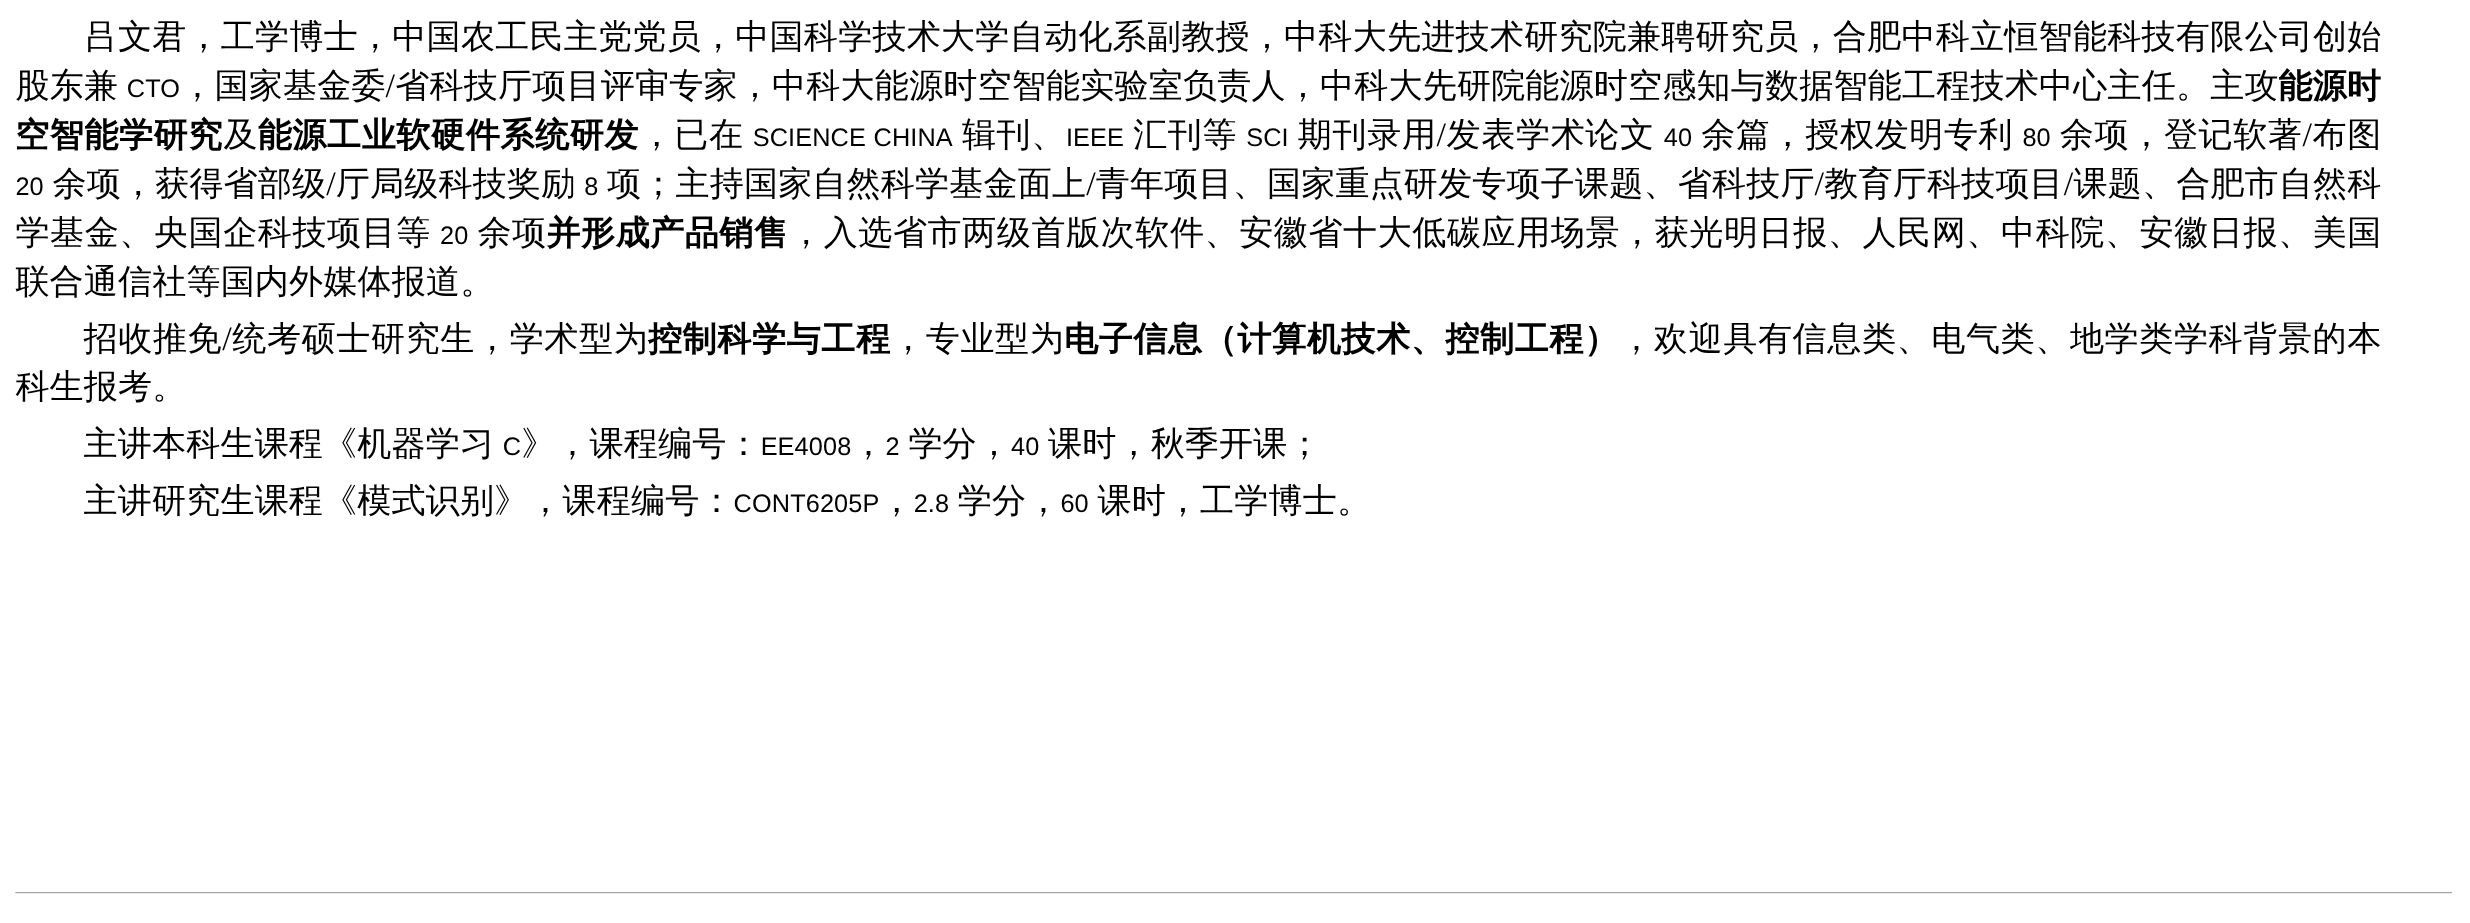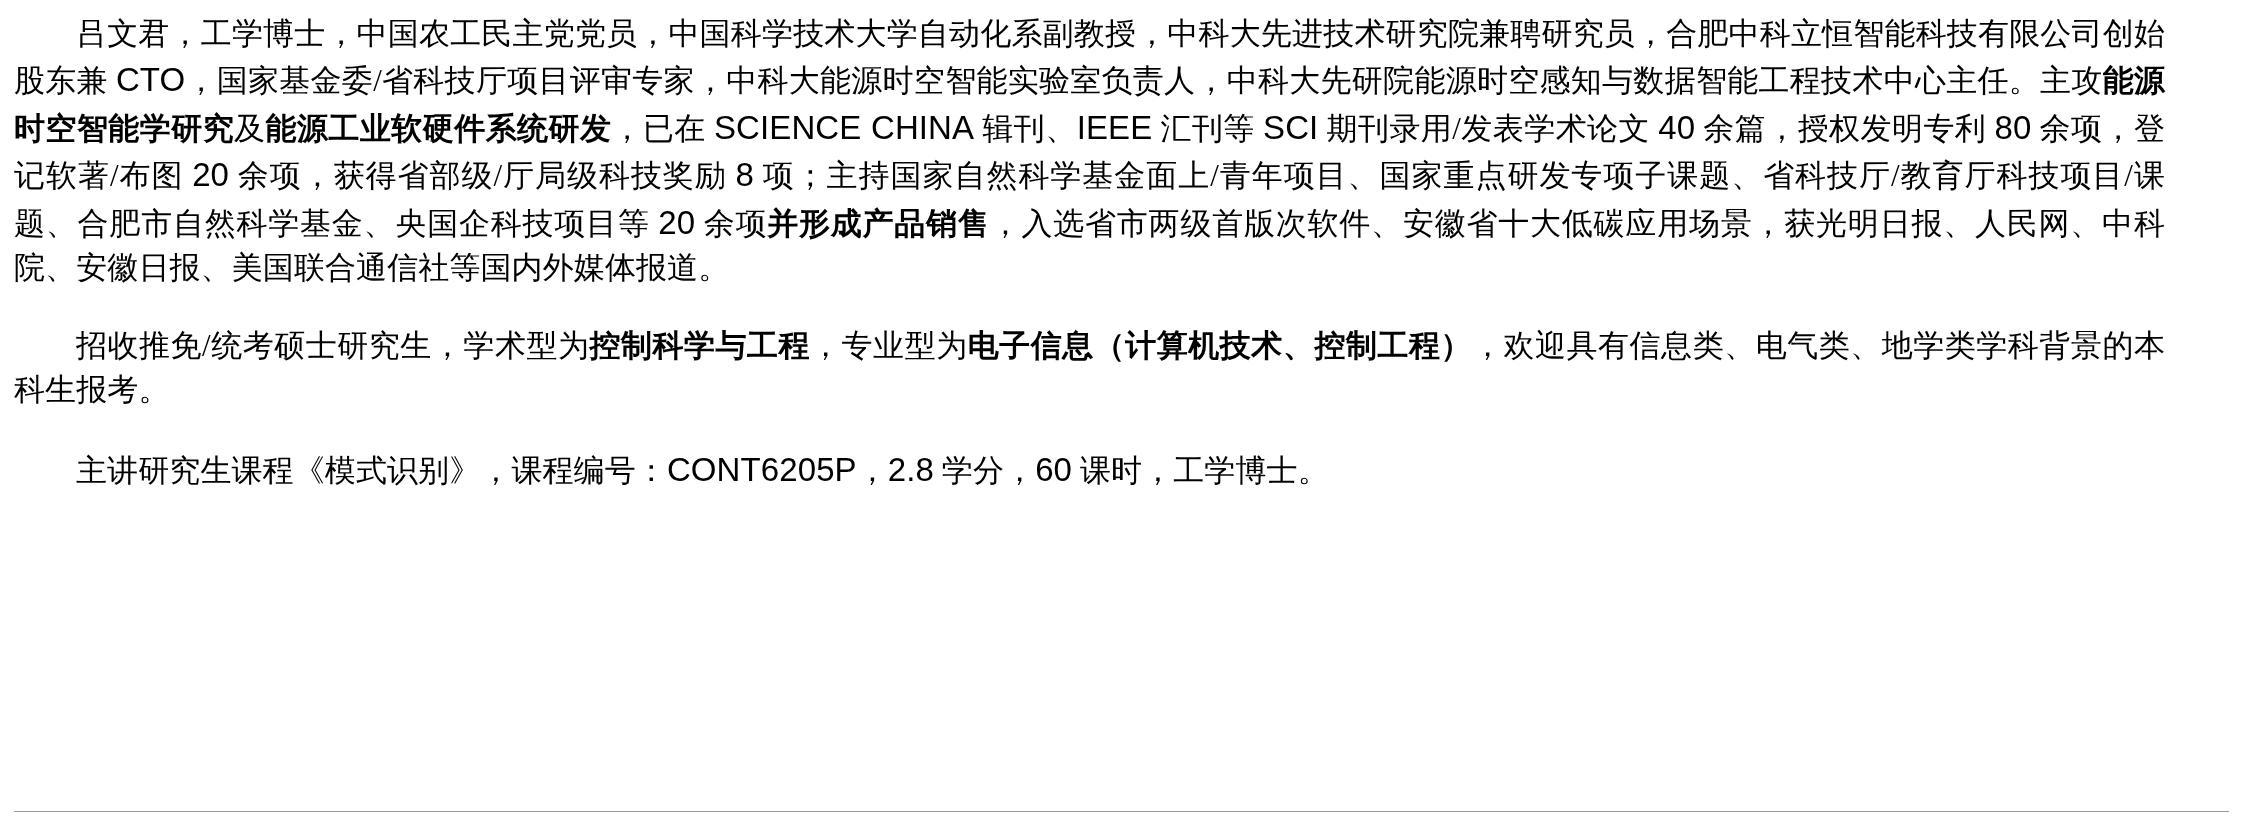--- a/index.html
+++ b/index.html
@@ -29,28 +29,28 @@
     font-size: 31px;
     line-height: 1.435;
     text-align: justify;
     text-justify: inter-ideograph;
     letter-spacing: 0.1px;
   }
   p.para.indent {
     text-indent: 2em;
   }
   p.spaced {
-    margin-top: 33px;
+    margin-top: 7px;
   }
   .bold {
     font-weight: bold;
   }
   .lat {
     font-family: "Liberation Sans", "DejaVu Sans", sans-serif;
-    font-size: 33px;
+    font-size: 23px;
   }
   .hr-wrap {
     position: absolute;
     left: 14px;
     right: 16px;
     bottom: 27px;
     height: 1px;
   }
   hr.footer-rule {
     border: none;
@@ -59,18 +59,19 @@
     height: 0;
   }
 </style>
 </head>
 <body>
 
 <div class="page">
   <div class="doc-body" id="doc-body">
       <p class="para indent"><span>吕文君，工学博士，中国农工民主党党员，中国科学技术大学自动化系副教授，中科大先进技术研究院兼聘研究员，合肥中科立恒智能科技有限公司创始股东兼 </span><span class="lat">CTO</span><span>，国家基金委/省科技厅项目评审专家，中科大能源时空智能实验室负责人，中科大先研院能源时空感知与数据智能工程技术中心主任。主攻</span><span class="bold">能源时空智能学研究</span><span>及</span><span class="bold">能源工业软硬件系统研发</span><span>，已在 </span><span class="lat">SCIENCE CHINA</span><span> 辑刊、</span><span class="lat">IEEE</span><span> 汇刊等 </span><span class="lat">SCI</span><span> 期刊录用/发表学术论文 </span><span class="lat">40</span><span> 余篇，授权发明专利 </span><span class="lat">80</span><span> 余项，登记软著/布图 </span><span class="lat">20</span><span> 余项，获得省部级/厅局级科技奖励 </span><span class="lat">8</span><span> 项；主持国家自然科学基金面上/青年项目、国家重点研发专项子课题、省科技厅/教育厅科技项目/课题、合肥市自然科学基金、央国企科技项目等 </span><span class="lat">20</span><span> 余项</span><span class="bold">并形成产品销售</span><span>，入选省市两级首版次软件、安徽省十大低碳应用场景，获光明日报、人民网、中科院、安徽日报、美国联合通信社等国内外媒体报道。</span></p>
       <p class="para indent spaced"><span>招收推免/统考硕士研究生，学术型为</span><span class="bold">控制科学与工程</span><span>，专业型为</span><span class="bold">电子信息（计算机技术、控制工程）</span><span>，欢迎具有信息类、电气类、地学类学科背景的本科生报考。</span></p>
+      <p class="para indent spaced"><span>主讲本科生课程《机器学习 </span><span class="lat">C</span><span>》，课程编号：</span><span class="lat">EE4008</span><span>，</span><span class="lat">2</span><span> 学分，</span><span class="lat">40</span><span> 课时，秋季开课；</span></p>
       <p class="para indent spaced"><span>主讲研究生课程《模式识别》，课程编号：</span><span class="lat">CONT6205P</span><span>，</span><span class="lat">2.8</span><span> 学分，</span><span class="lat">60</span><span> 课时，工学博士。</span></p>
     </div>
   <div class="hr-wrap">
     <hr class="footer-rule">
   </div>
 </div>
 
 </body></html>

